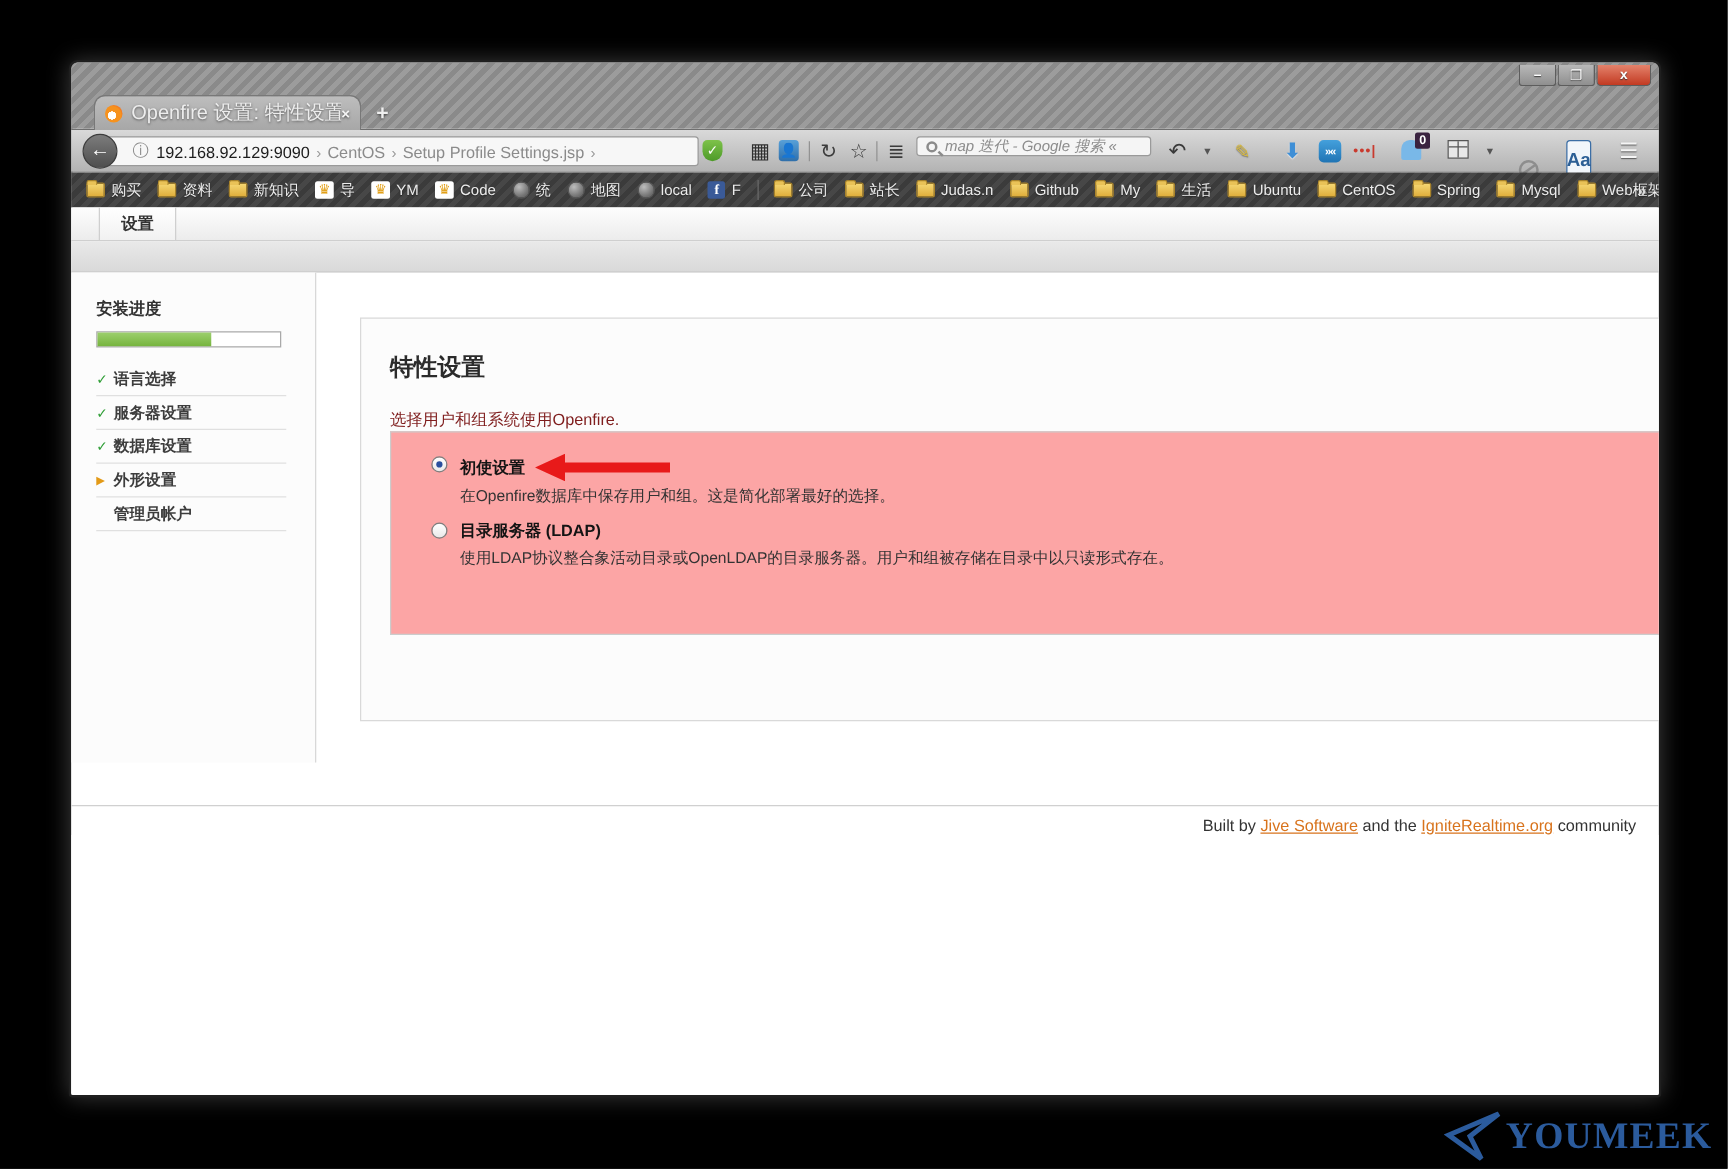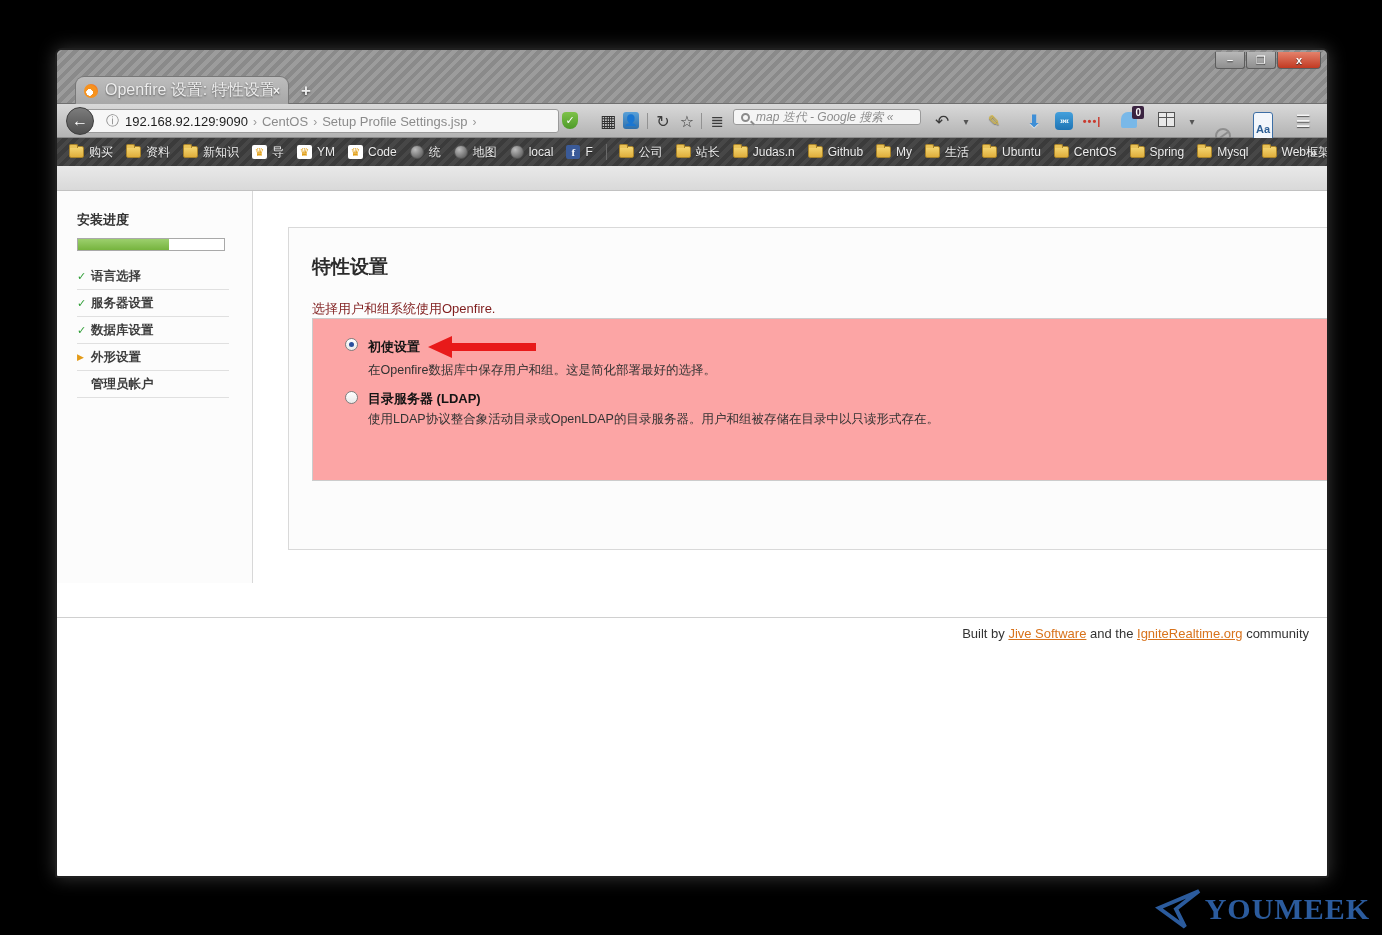--- a/index.html
+++ b/index.html
@@ -70,21 +70,21 @@
   .ghost-ic { background:#79b8e8; border-radius:7px 7px 2px 2px; width:16px; height:16px; position:relative; }
   .ghost-badge { position:absolute; right:-7px; top:-6px; background:#3a2340; color:#fff; font-size:10px;
                  font-weight:bold; padding:0 3px; border-radius:2px; line-height:13px; }
   .grid-ic { width:17px; height:15px; border:1px solid #555; background:
              linear-gradient(#555,#555) 0 4px/100% 1px no-repeat,
              linear-gradient(#555,#555) 7px 0/1px 100% no-repeat, #e8e8e8; }
   .globe-ic { width:16px; height:16px; border:2px solid #7f7f7f; border-radius:50%; position:relative; opacity:.75; }
   .globe-ic::after { content:""; position:absolute; left:-1px; top:5px; width:14px; height:3px;
                      border-top:2px solid #7f7f7f; transform:rotate(-35deg); }
   .aa-ic { background:#f2f6fb; border:1px solid #3c6ea5; border-radius:3px; color:#2d5f95;
-           font-size:11px; font-weight:bold; width:20px; height:33px; }
+           font-size:15px; font-weight:bold; width:20px; height:33px; }
   .menu-ic { color:#f5f5f5; font-size:17px; text-shadow:0 1px 1px #555; }
 
   
   .bookmarks { position:absolute; left:0; top:88px; right:0; height:28px;
                background:repeating-linear-gradient(135deg,#474747 0 4px,#3b3b3b 4px 8px);
                display:flex; align-items:center; padding-left:12px; overflow:hidden; }
   .bm-item { display:flex; align-items:center; margin-right:13px; cursor:pointer; flex:none; }
   .bm-label { color:#ececec; font-size:12px; margin-left:5px; text-shadow:0 1px 1px #222; }
   .bm-sep { width:1px; height:16px; background:#6a6a6a; margin-right:12px; flex:none; }
   .ic-folder { width:15px; height:12px; background:linear-gradient(#f5d773,#dfae3c); border:1px solid #a8832a;
@@ -319,20 +319,23 @@
     <span class="bm-label">Web框架</span>
   </span>
 
 </span>
     <span class="bm-overflow">»</span>
   </div>
 
   <div class="page">
 
 
+    <div class="of-tabsrow">
+      <div class="of-tab-active">设置</div>
+    </div>
     <div class="of-graybar"></div>
 
     <div class="of-body">
       <div class="of-sidebar">
         <div class="sb-title">安装进度</div>
         <div class="progress">
           <div class="progress-fill" id="progress-fill" style="width: 62%;"></div>
         </div>
         <div class="sb-list" id="sb-list">
   <div class="sb-item">

